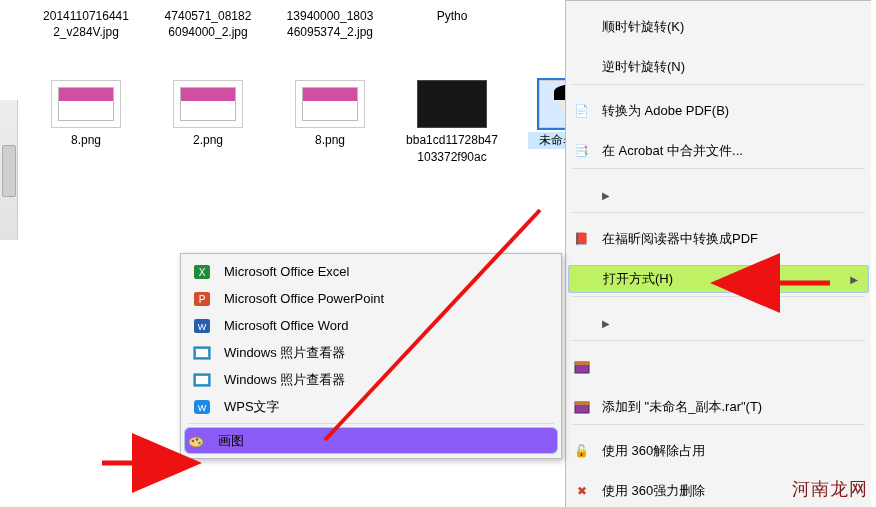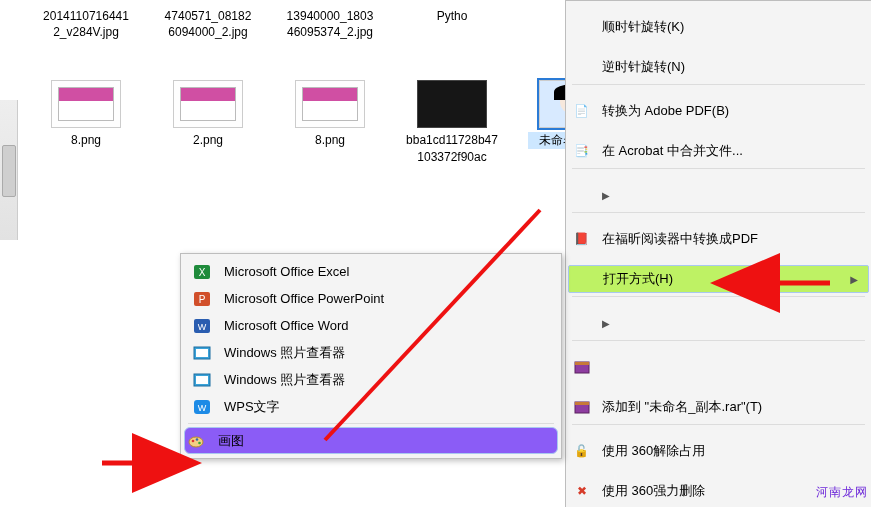--- a/index.html
+++ b/index.html
@@ -112,21 +112,21 @@
     padding: 0 8px 0 8px;
   }
   .sub-item.hover { background:#8b5cf6; border:1px solid #a9c8f0; border-radius:6px; padding-left:1px; }
 
   
   .arrow-shape { position:absolute; pointer-events:none; }
 
   
   .watermark {
     position:absolute; right:8px; bottom:6px;
-    font-size:12px; color:#6d28d9; letter-spacing:1px;
+    font-size:18px; color:#7f1d1d; letter-spacing:1px;
   }
 
   
   .scroll-left {
     position:absolute; left:0; top:100px; width:18px; height:140px;
     background: linear-gradient(#eee,#e2e2e2);
     border-right:1px solid #ccc;
   }
   .scroll-left::before{
     content:"";position:absolute;left:2px;top:45px;width:12px;height:50px;background:#cfcfcf;border:1px solid #aaa;border-radius:2px;

